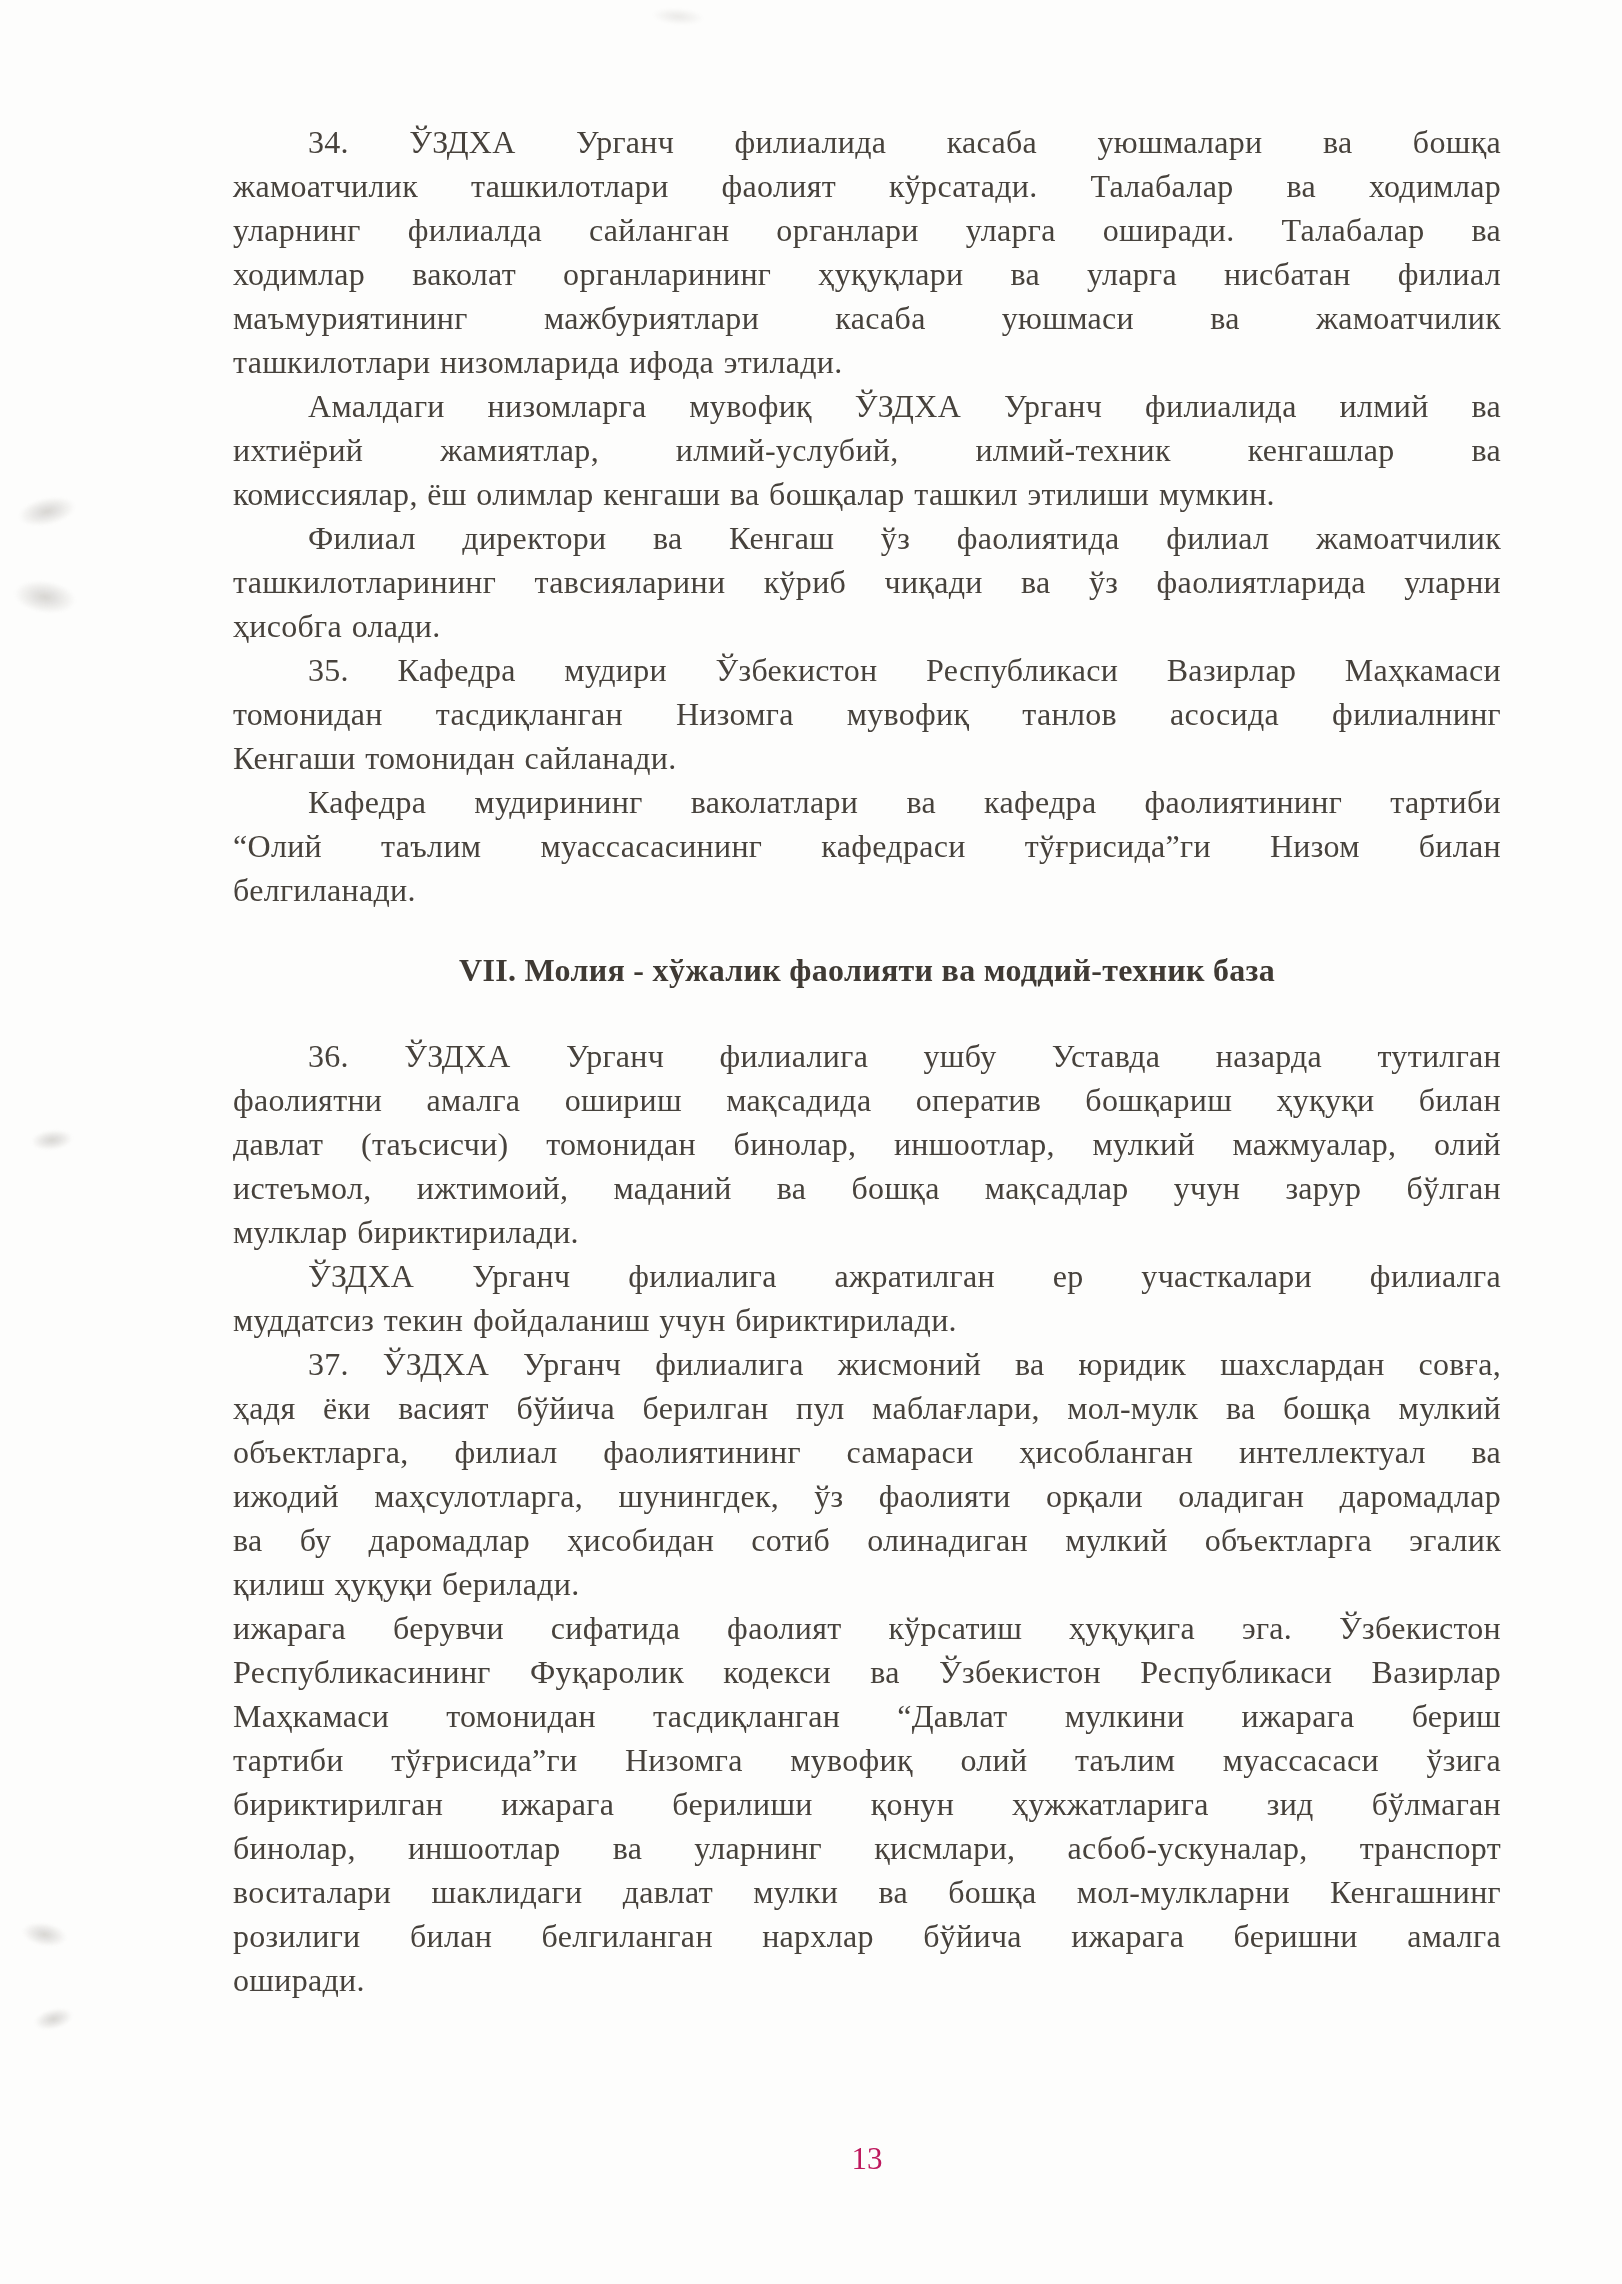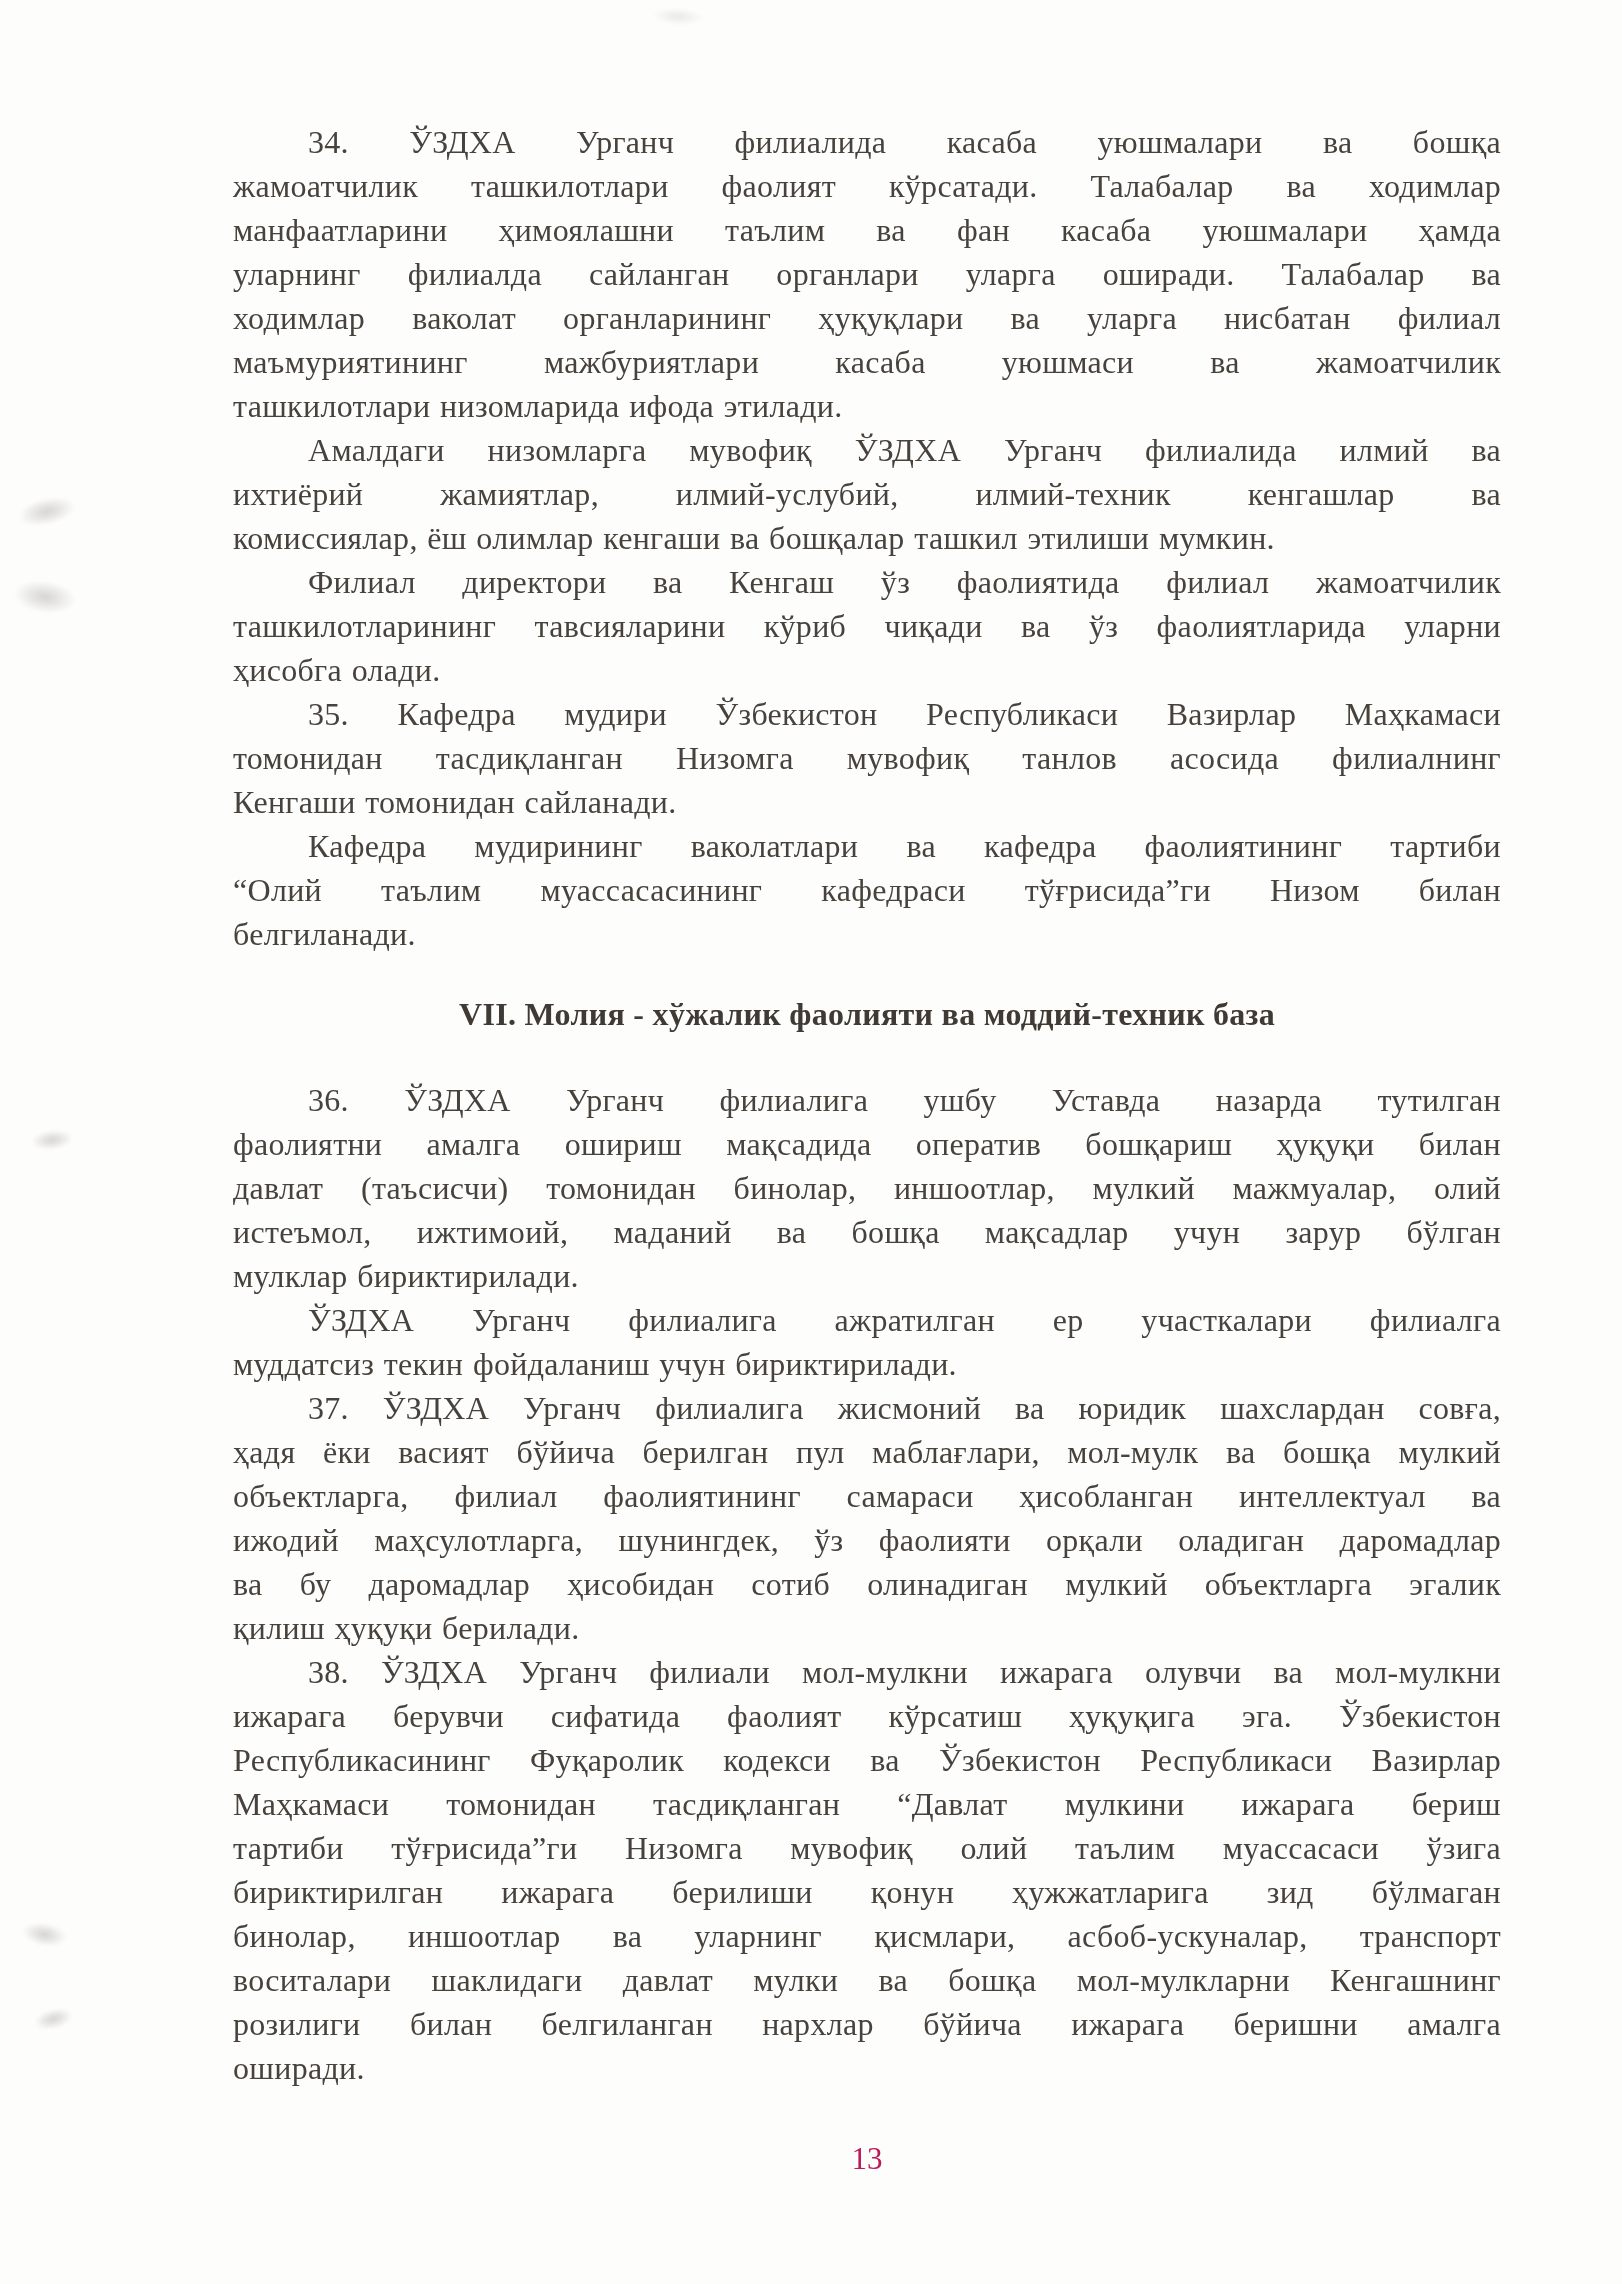--- a/index.html
+++ b/index.html
@@ -71,21 +71,20 @@
   <div class="smudge s2"></div>
   <div class="smudge s3"></div>
   <div class="smudge s4"></div>
   <div class="smudge s5"></div>
   <div class="smudge s6"></div>
 
   <div class="text-body">
       <div class="para">
         <div class="line ind">34. ЎЗДХА Урганч филиалида касаба уюшмалари ва бошқа</div>
         <div class="line">жамоатчилик ташкилотлари фаолият кўрсатади. Талабалар ва ходимлар</div>
-        <div class="line">манфаатларини ҳимоялашни таълим ва фан касаба уюшмалари ҳамда</div>
         <div class="line">уларнинг филиалда сайланган органлари уларга оширади. Талабалар ва</div>
         <div class="line">ходимлар ваколат органларининг ҳуқуқлари ва уларга нисбатан филиал</div>
         <div class="line">маъмуриятининг мажбуриятлари касаба уюшмаси ва жамоатчилик</div>
         <div class="line last">ташкилотлари низомларида ифода этилади.</div>
       </div>
       <div class="para">
         <div class="line ind">Амалдаги низомларга мувофиқ ЎЗДХА Урганч филиалида илмий ва</div>
         <div class="line">ихтиёрий жамиятлар, илмий-услубий, илмий-техник кенгашлар ва</div>
         <div class="line last">комиссиялар, ёш олимлар кенгаши ва бошқалар ташкил этилиши мумкин.</div>
       </div>
@@ -118,21 +117,20 @@
       </div>
       <div class="para">
         <div class="line ind">37. ЎЗДХА Урганч филиалига жисмоний ва юридик шахслардан совға,</div>
         <div class="line">ҳадя ёки васият бўйича берилган пул маблағлари, мол-мулк ва бошқа мулкий</div>
         <div class="line">объектларга, филиал фаолиятининг самараси ҳисобланган интеллектуал ва</div>
         <div class="line">ижодий маҳсулотларга, шунингдек, ўз фаолияти орқали оладиган даромадлар</div>
         <div class="line">ва бу даромадлар ҳисобидан сотиб олинадиган мулкий объектларга эгалик</div>
         <div class="line last">қилиш ҳуқуқи берилади.</div>
       </div>
       <div class="para">
-        <div class="line ind">38. ЎЗДХА Урганч филиали мол-мулкни ижарага олувчи ва мол-мулкни</div>
         <div class="line">ижарага берувчи сифатида фаолият кўрсатиш ҳуқуқига эга. Ўзбекистон</div>
         <div class="line">Республикасининг Фуқаролик кодекси ва Ўзбекистон Республикаси Вазирлар</div>
         <div class="line">Маҳкамаси томонидан тасдиқланган “Давлат мулкини ижарага бериш</div>
         <div class="line">тартиби тўғрисида”ги Низомга мувофиқ олий таълим муассасаси ўзига</div>
         <div class="line">бириктирилган ижарага берилиши қонун ҳужжатларига зид бўлмаган</div>
         <div class="line">бинолар, иншоотлар ва уларнинг қисмлари, асбоб-ускуналар, транспорт</div>
         <div class="line">воситалари шаклидаги давлат мулки ва бошқа мол-мулкларни Кенгашнинг</div>
         <div class="line">розилиги билан белгиланган нархлар бўйича ижарага беришни амалга</div>
         <div class="line last">оширади.</div>
       </div>

